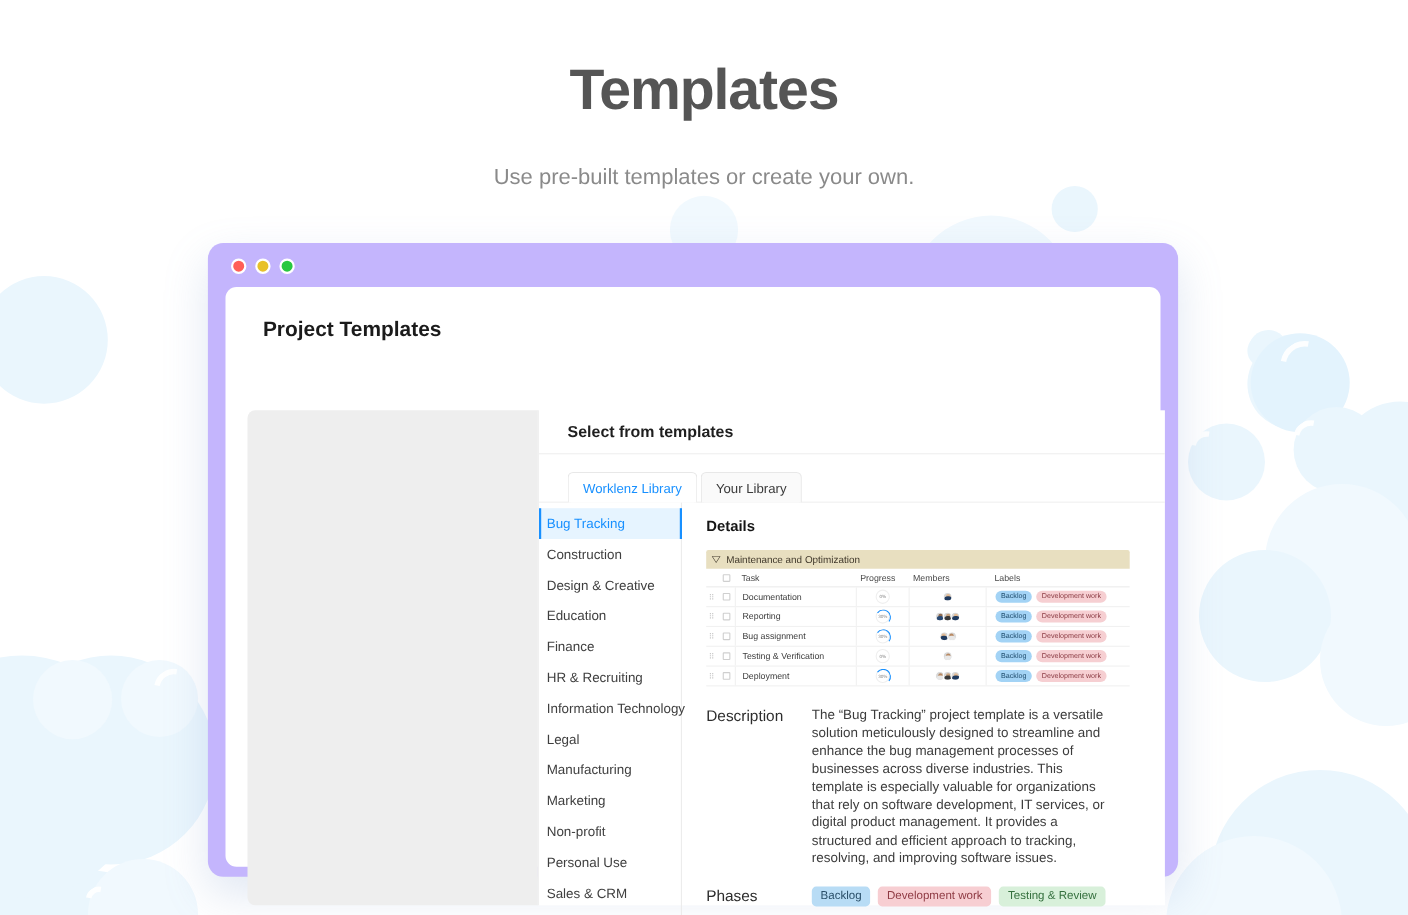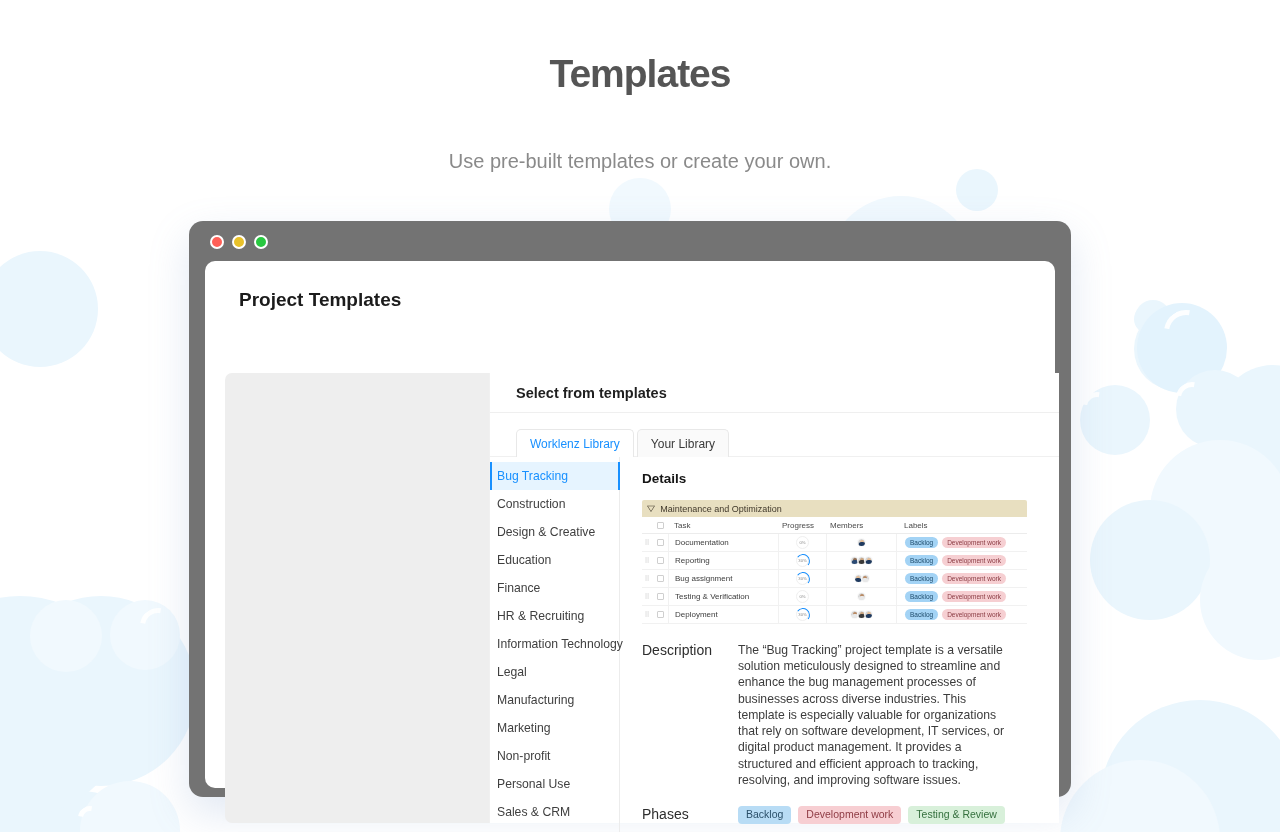--- a/index.html
+++ b/index.html
@@ -23,34 +23,34 @@
     position: absolute; border-radius: 50%;
     border: 5px solid rgba(255,255,255,.92);
     border-color: rgba(255,255,255,.92) transparent transparent transparent;
     transform: rotate(-35deg);
   }
 
   
   .page-title {
     position: absolute; left: 0; right: 0; top: 52px;
     text-align: center;
-    font-size: 39px; font-weight: bold; letter-spacing: -1px;
+    font-size: 52px; font-weight: bold; letter-spacing: -1px;
     color: #555555;
   }
   .page-sub {
     position: absolute; left: 0; right: 0; top: 150px;
     text-align: center;
     font-size: 20px; color: #8a8a8a; font-weight: 400;
   }
 
   
   .browser {
     position: absolute; left: 189px; top: 221px;
     width: 882px; height: 576px;
-    background: #737373;
+    background: #c4b5fd;
     border-radius: 14px;
     box-shadow: 0 16px 40px rgba(120,150,200,.22);
   }
   .dots { position: absolute; left: 21px; top: 14px; display: flex; gap: 8px; }
   .dot { width: 14px; height: 14px; border-radius: 50%; border: 2px solid #ffffff; }
   .dot.red { background: #ff5f57; }
   .dot.yellow { background: #e8c12a; }
   .dot.green { background: #28c840; }
 
   .page-canvas {

